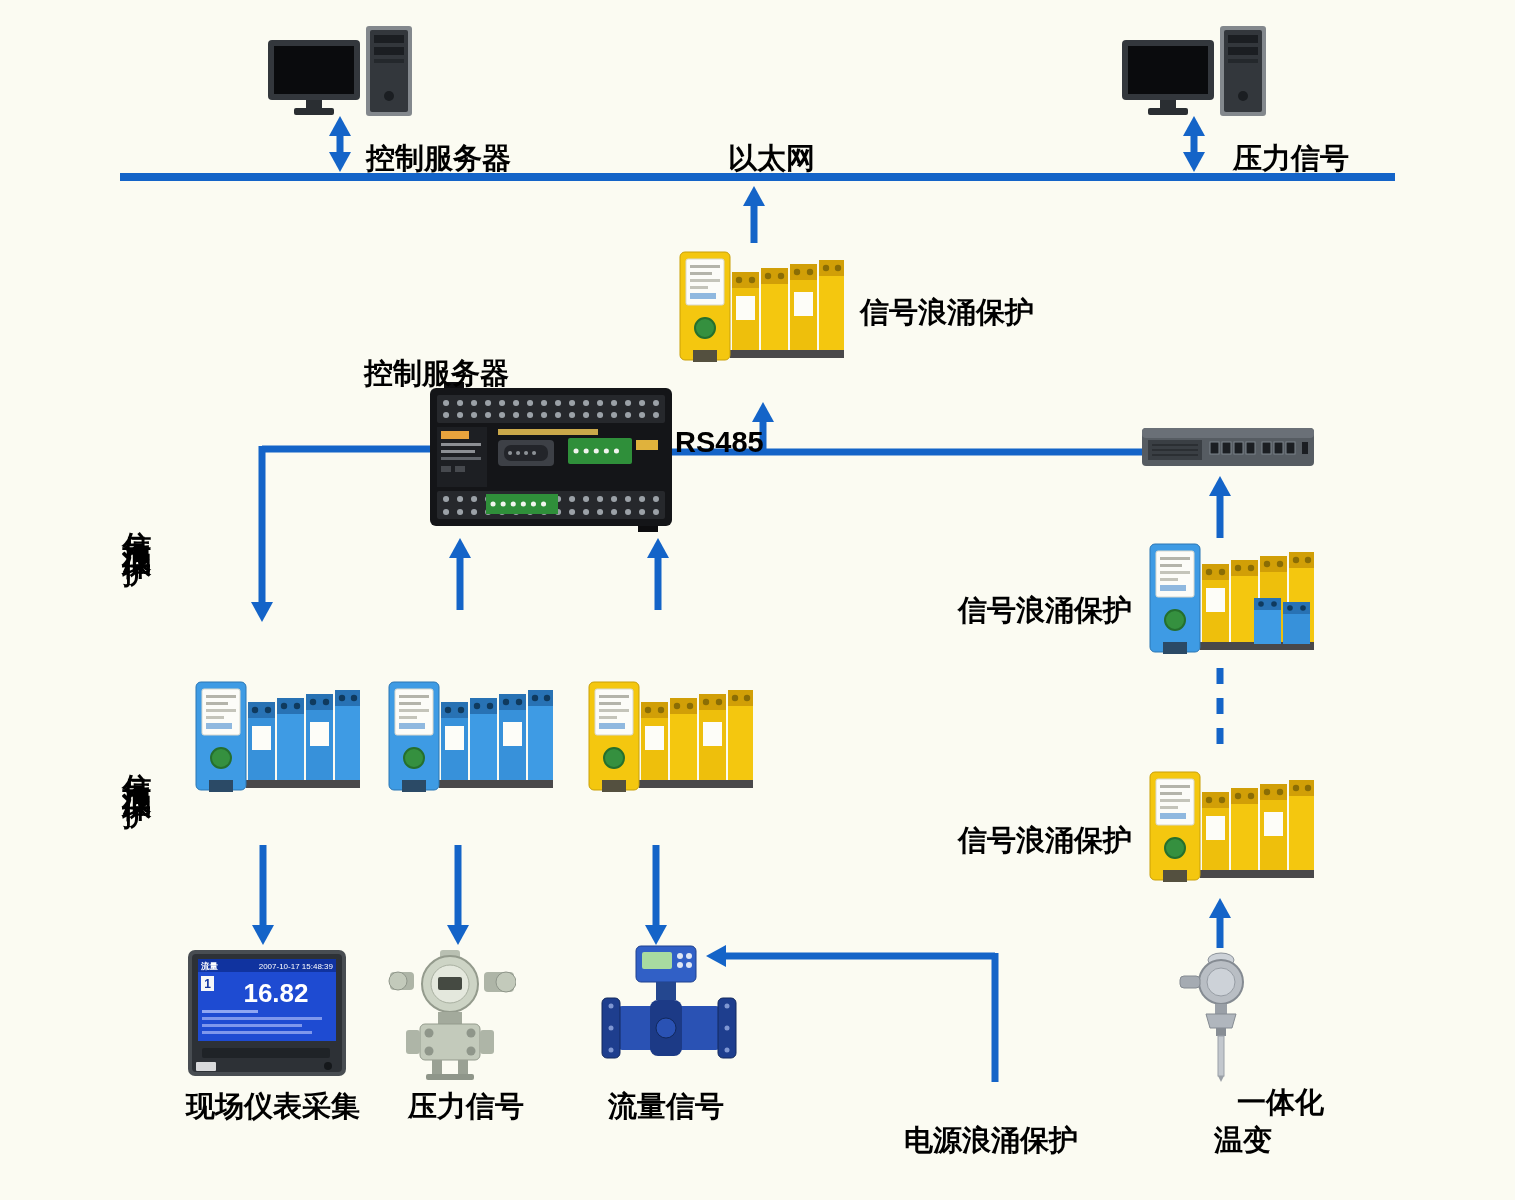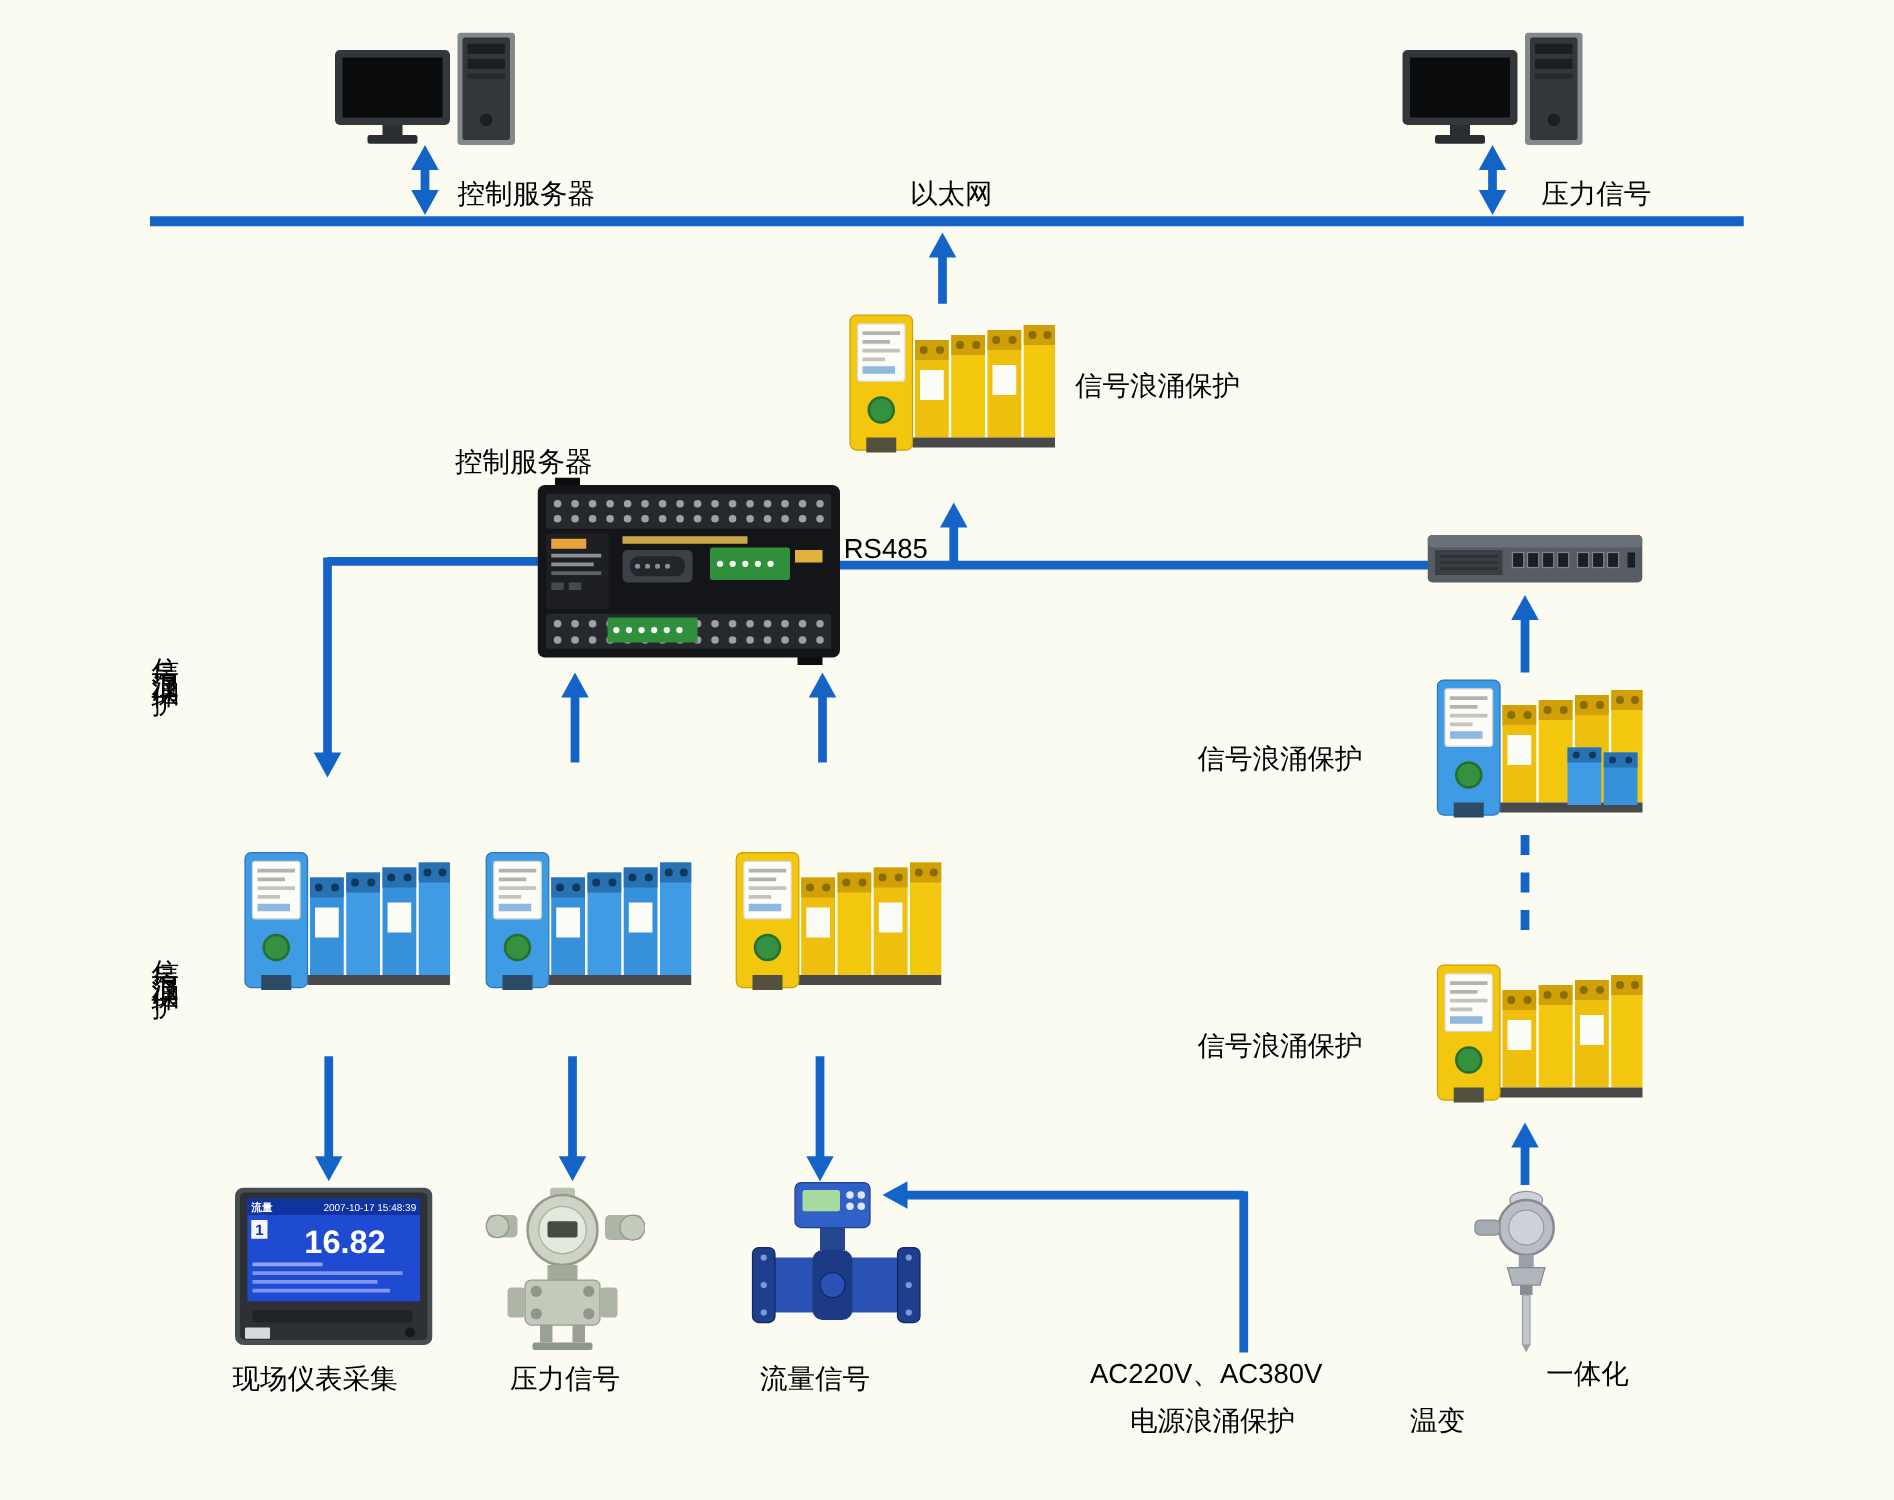--- a/index.html
+++ b/index.html
@@ -1,20 +1,20 @@
 <!DOCTYPE html>
 <html><head>
 <meta charset="utf-8">
 <style>
   html,body{margin:0;padding:0}
   body{width:1515px;height:1200px;font-family:"Liberation Sans",sans-serif;background:#fbfbf2}
   #stage{position:relative;width:1515px;height:1200px;background:#fbfbf2;overflow:hidden}
   .overlay{position:absolute;left:0;top:0;z-index:1}
   .dev{position:absolute;z-index:2}
-  .lbl{position:absolute;z-index:3;font-weight:400;font-size:22px;color:#000;white-space:nowrap;line-height:1.15}
+  .lbl{position:absolute;z-index:3;font-weight:700;font-size:29px;color:#000;white-space:nowrap;line-height:1.15}
   .lbl-v{writing-mode:vertical-rl;text-orientation:upright;letter-spacing:5px;white-space:normal}
   svg{display:block}
 </style>
 </head>
 <body>
 
 <div id="stage">
 
   <svg class="overlay" width="1515" height="1200" viewBox="0 0 1515 1200">
     <g stroke="#1464c8" fill="#1464c8">
@@ -503,18 +503,17 @@
   <div class="lbl" style="left:860px;top:296px">信号浪涌保护</div>
   <div class="lbl" style="left:364px;top:357px">控制服务器</div>
   <div class="lbl" style="left:675px;top:426px">RS485</div>
   <div class="lbl" style="left:958px;top:594px">信号浪涌保护</div>
   <div class="lbl" style="left:958px;top:824px">信号浪涌保护</div>
   <div class="lbl lbl-v" style="left:120px;top:508px">信号浪涌保护</div>
   <div class="lbl lbl-v" style="left:120px;top:750px">信号浪涌保护</div>
   <div class="lbl" style="left:186px;top:1090px">现场仪表采集</div>
   <div class="lbl" style="left:408px;top:1090px">压力信号</div>
   <div class="lbl" style="left:608px;top:1090px">流量信号</div>
-  <div class="lbl" style="left:872px;top:1086px">AC220V、AC380V</div>
   <div class="lbl" style="left:904px;top:1124px">电源浪涌保护</div>
   <div class="lbl" style="left:1237px;top:1086px">一体化</div>
-  <div class="lbl" style="left:1128px;top:1124px">温变</div>
+  <div class="lbl" style="left:1214px;top:1124px">温变</div>
 
 </div>
 
 </body></html>

